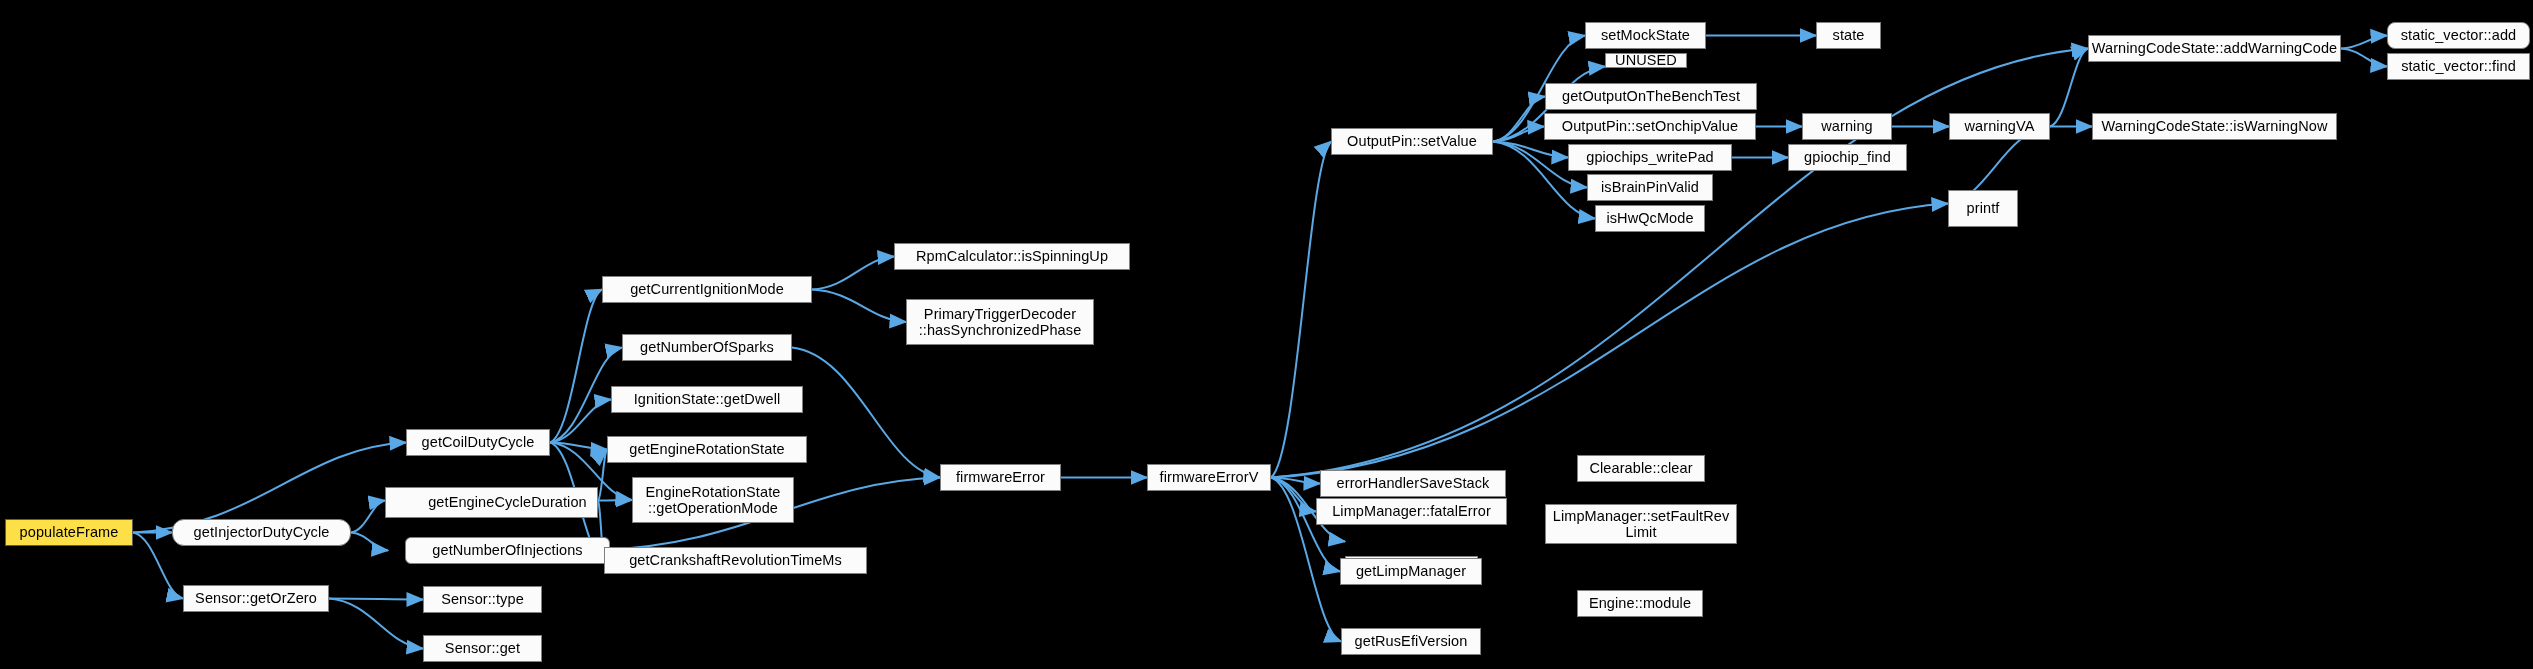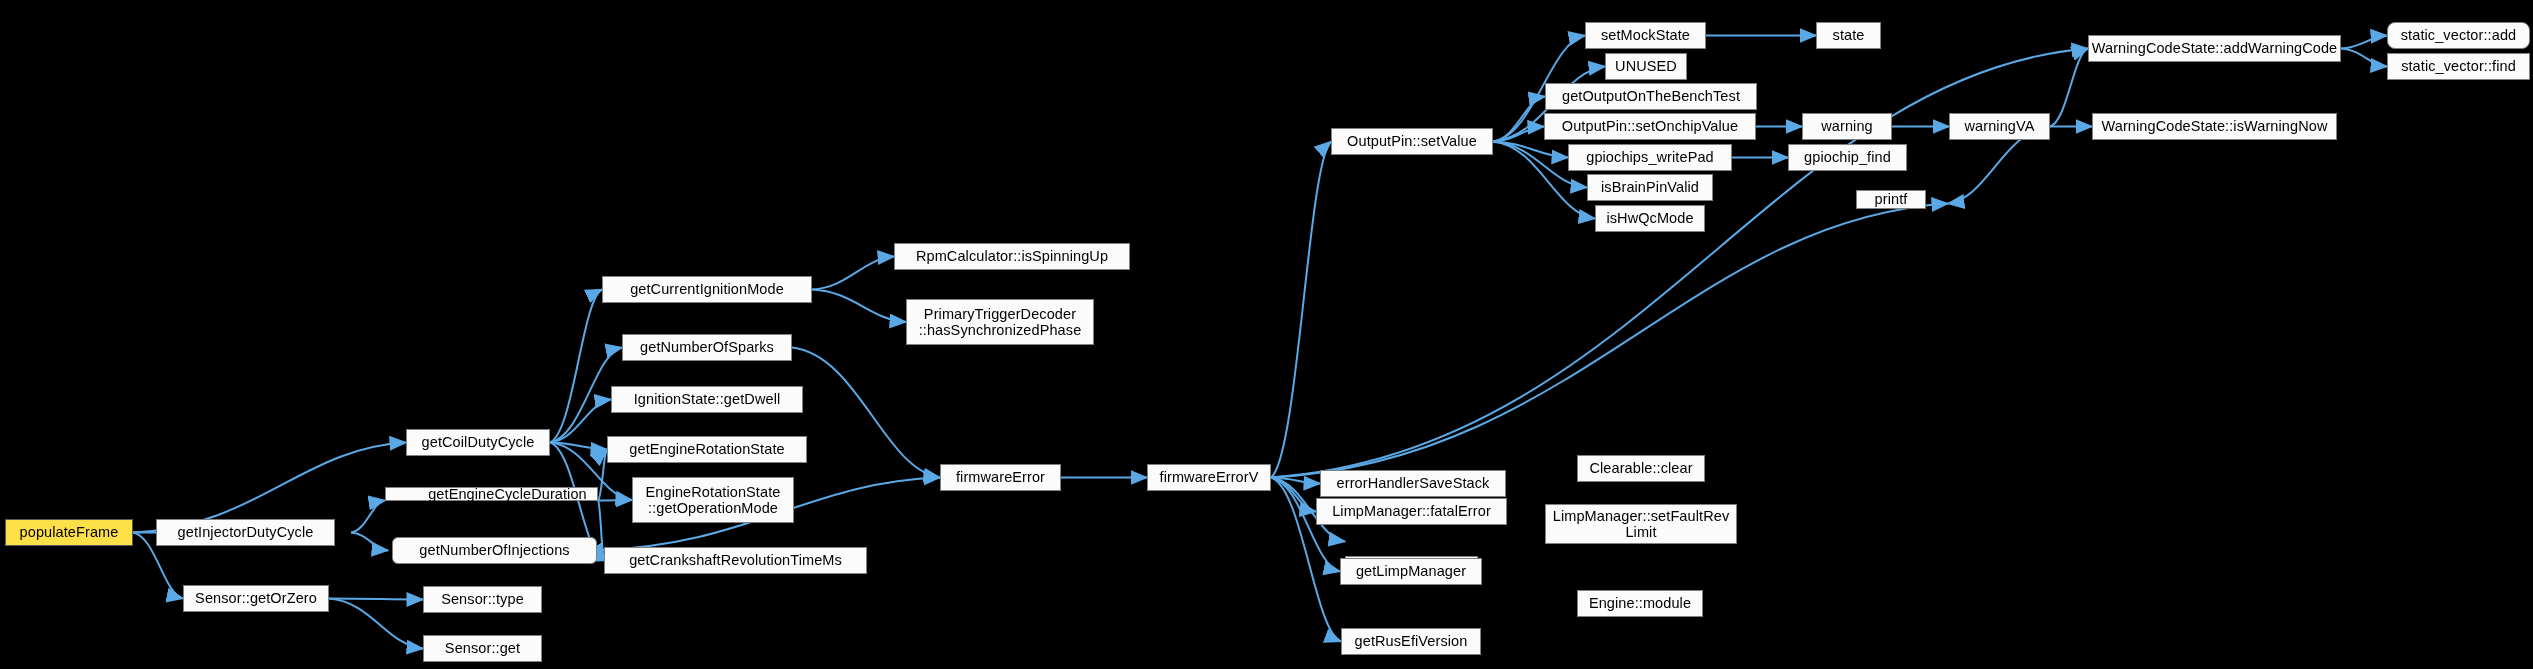--- a/index.html
+++ b/index.html
@@ -97,52 +97,52 @@
         <path d="M1892,126.5 C1917.65,126.5 1927.34,126.5 1949,126.5" fill="none" stroke="#5aa9e6" stroke-width="2" marker-end="url(#arrow)"></path>
         <path d="M2050,126.5 C2068.9,126.5 2076.04,126.5 2092,126.5" fill="none" stroke="#5aa9e6" stroke-width="2" marker-end="url(#arrow)"></path>
         <path d="M2050,126.5 C2067.1,121.82 2073.56,53.18 2088,48.5" fill="none" stroke="#5aa9e6" stroke-width="2" marker-end="url(#arrow)"></path>
         <path d="M2050,126.5 C2004.1,131.12 1986.76,198.88 1948,203.5" fill="none" stroke="#5aa9e6" stroke-width="2" marker-end="url(#arrow)"></path>
         <path d="M2341,48.5 C2361.7,47.72 2369.52,36.28 2387,35.5" fill="none" stroke="#5aa9e6" stroke-width="2" marker-end="url(#arrow)"></path>
         <path d="M2341,48.5 C2361.7,49.58 2369.52,65.42 2387,66.5" fill="none" stroke="#5aa9e6" stroke-width="2" marker-end="url(#arrow)"></path>
       </g>
   </svg>
   <div id="nodes-group">
       <div class="gnode root" style="left: 5px; top: 519px; width: 128px; height: 27px;">populateFrame</div>
-      <div class="gnode" style="left: 156px; top: 519px; width: 179px; height: 27px;">getInjectorDutyCycle</div>
+      <div class="gnode" style="left: 172px; top: 519px; width: 179px; height: 27px; border-radius: 12px;">getInjectorDutyCycle</div>
       <div class="gnode" style="left: 183px; top: 585px; width: 146px; height: 27px;">Sensor::getOrZero</div>
       <div class="gnode" style="left: 406px; top: 429px; width: 144px; height: 27px;">getCoilDutyCycle</div>
-      <div class="gnode" style="left: 385px; top: 487px; width: 213px; height: 14px; padding-left: 36px;">getEngineCycleDuration</div>
-      <div class="gnode" style="left: 392px; top: 537px; width: 205px; height: 27px; border-radius: 6px;">getNumberOfInjections</div>
+      <div class="gnode" style="left: 385px; top: 487px; width: 213px; height: 31px; padding-left: 36px;">getEngineCycleDuration</div>
+      <div class="gnode" style="left: 405px; top: 537px; width: 205px; height: 27px; border-radius: 6px;">getNumberOfInjections</div>
       <div class="gnode" style="left: 423px; top: 586px; width: 119px; height: 27px;">Sensor::type</div>
       <div class="gnode" style="left: 423px; top: 635px; width: 119px; height: 27px;">Sensor::get</div>
       <div class="gnode" style="left: 602px; top: 276px; width: 210px; height: 27px;">getCurrentIgnitionMode</div>
       <div class="gnode" style="left: 622px; top: 334px; width: 170px; height: 27px;">getNumberOfSparks</div>
       <div class="gnode" style="left: 611px; top: 386px; width: 192px; height: 27px;">IgnitionState::getDwell</div>
       <div class="gnode" style="left: 607px; top: 436px; width: 200px; height: 27px;">getEngineRotationState</div>
       <div class="gnode" style="left: 632px; top: 477px; width: 162px; height: 46px;">EngineRotationState
 ::getOperationMode</div>
       <div class="gnode" style="left: 604px; top: 547px; width: 263px; height: 27px;">getCrankshaftRevolutionTimeMs</div>
       <div class="gnode" style="left: 894px; top: 243px; width: 236px; height: 27px;">RpmCalculator::isSpinningUp</div>
       <div class="gnode" style="left: 906px; top: 299px; width: 188px; height: 46px;">PrimaryTriggerDecoder
 ::hasSynchronizedPhase</div>
       <div class="gnode" style="left: 940px; top: 464px; width: 121px; height: 27px;">firmwareError</div>
       <div class="gnode" style="left: 1147px; top: 464px; width: 124px; height: 27px;">firmwareErrorV</div>
       <div class="gnode" style="left: 1331px; top: 128px; width: 162px; height: 27px;">OutputPin::setValue</div>
       <div class="gnode" style="left: 1585px; top: 22px; width: 121px; height: 27px;">setMockState</div>
-      <div class="gnode" style="left: 1605px; top: 53px; width: 82px; height: 27px;">UNUSED</div>
+      <div class="gnode" style="left: 1605px; top: 53px; width: 82px; height: 15px;">UNUSED</div>
       <div class="gnode" style="left: 1545px; top: 83px; width: 212px; height: 27px;">getOutputOnTheBenchTest</div>
       <div class="gnode" style="left: 1544px; top: 113px; width: 212px; height: 27px;">OutputPin::setOnchipValue</div>
       <div class="gnode" style="left: 1568px; top: 144px; width: 164px; height: 27px;">gpiochips_writePad</div>
       <div class="gnode" style="left: 1587px; top: 174px; width: 126px; height: 27px;">isBrainPinValid</div>
       <div class="gnode" style="left: 1595px; top: 205px; width: 110px; height: 27px;">isHwQcMode</div>
       <div class="gnode" style="left: 1816px; top: 22px; width: 65px; height: 27px;">state</div>
       <div class="gnode" style="left: 1802px; top: 113px; width: 90px; height: 27px;">warning</div>
       <div class="gnode" style="left: 1949px; top: 113px; width: 101px; height: 27px;">warningVA</div>
       <div class="gnode" style="left: 1788px; top: 144px; width: 119px; height: 27px;">gpiochip_find</div>
-      <div class="gnode" style="left: 1856px; top: 190px; width: 70px; height: 19px;">printf</div>
+      <div class="gnode" style="left: 1948px; top: 190px; width: 70px; height: 37px;">printf</div>
       <div class="gnode" style="left: 2088px; top: 35px; width: 253px; height: 27px;">WarningCodeState::addWarningCode</div>
       <div class="gnode" style="left: 2092px; top: 113px; width: 245px; height: 27px;">WarningCodeState::isWarningNow</div>
       <div class="gnode" style="left: 2387px; top: 22px; width: 143px; height: 27px; border-radius: 8px;">static_vector::add</div>
       <div class="gnode" style="left: 2387px; top: 53px; width: 143px; height: 27px;">static_vector::find</div>
       <div class="gnode" style="left: 1320px; top: 470px; width: 186px; height: 27px;">errorHandlerSaveStack</div>
       <div class="gnode" style="left: 1316px; top: 498px; width: 191px; height: 27px;">LimpManager::fatalError</div>
       <div class="gnode" style="left: 1345px; top: 528px; width: 133px; height: 27px; margin-top: 28px;">getBackupSram</div>
       <div class="gnode" style="left: 1340px; top: 558px; width: 142px; height: 27px;">getLimpManager</div>
       <div class="gnode" style="left: 1341px; top: 628px; width: 140px; height: 27px;">getRusEfiVersion</div>
       <div class="gnode" style="left: 1577px; top: 455px; width: 128px; height: 27px;">Clearable::clear</div>

